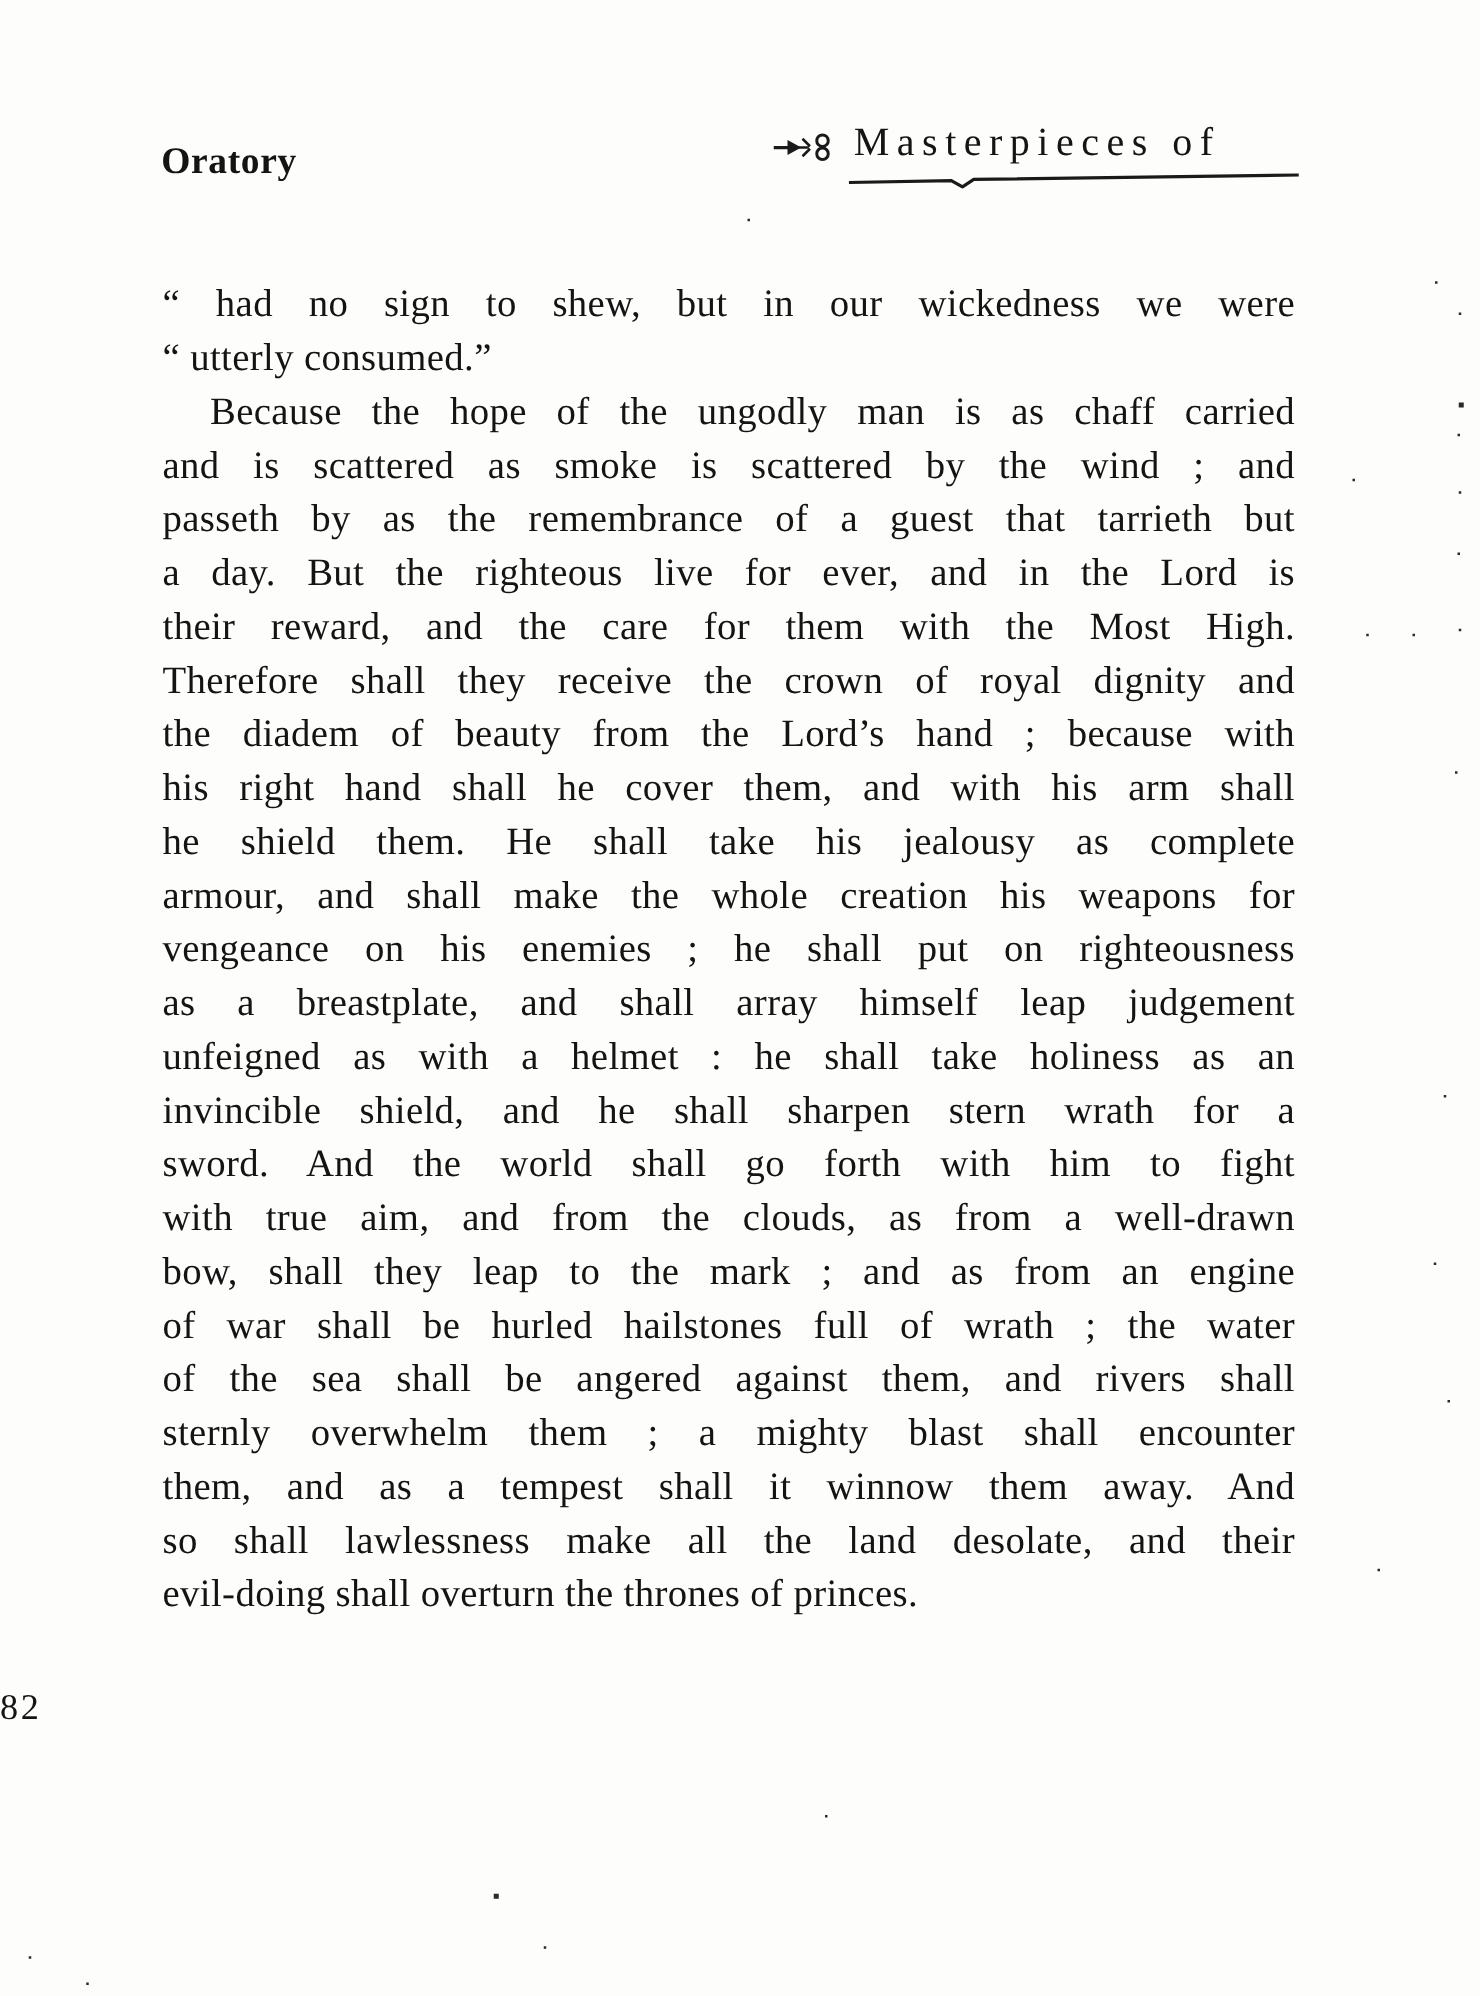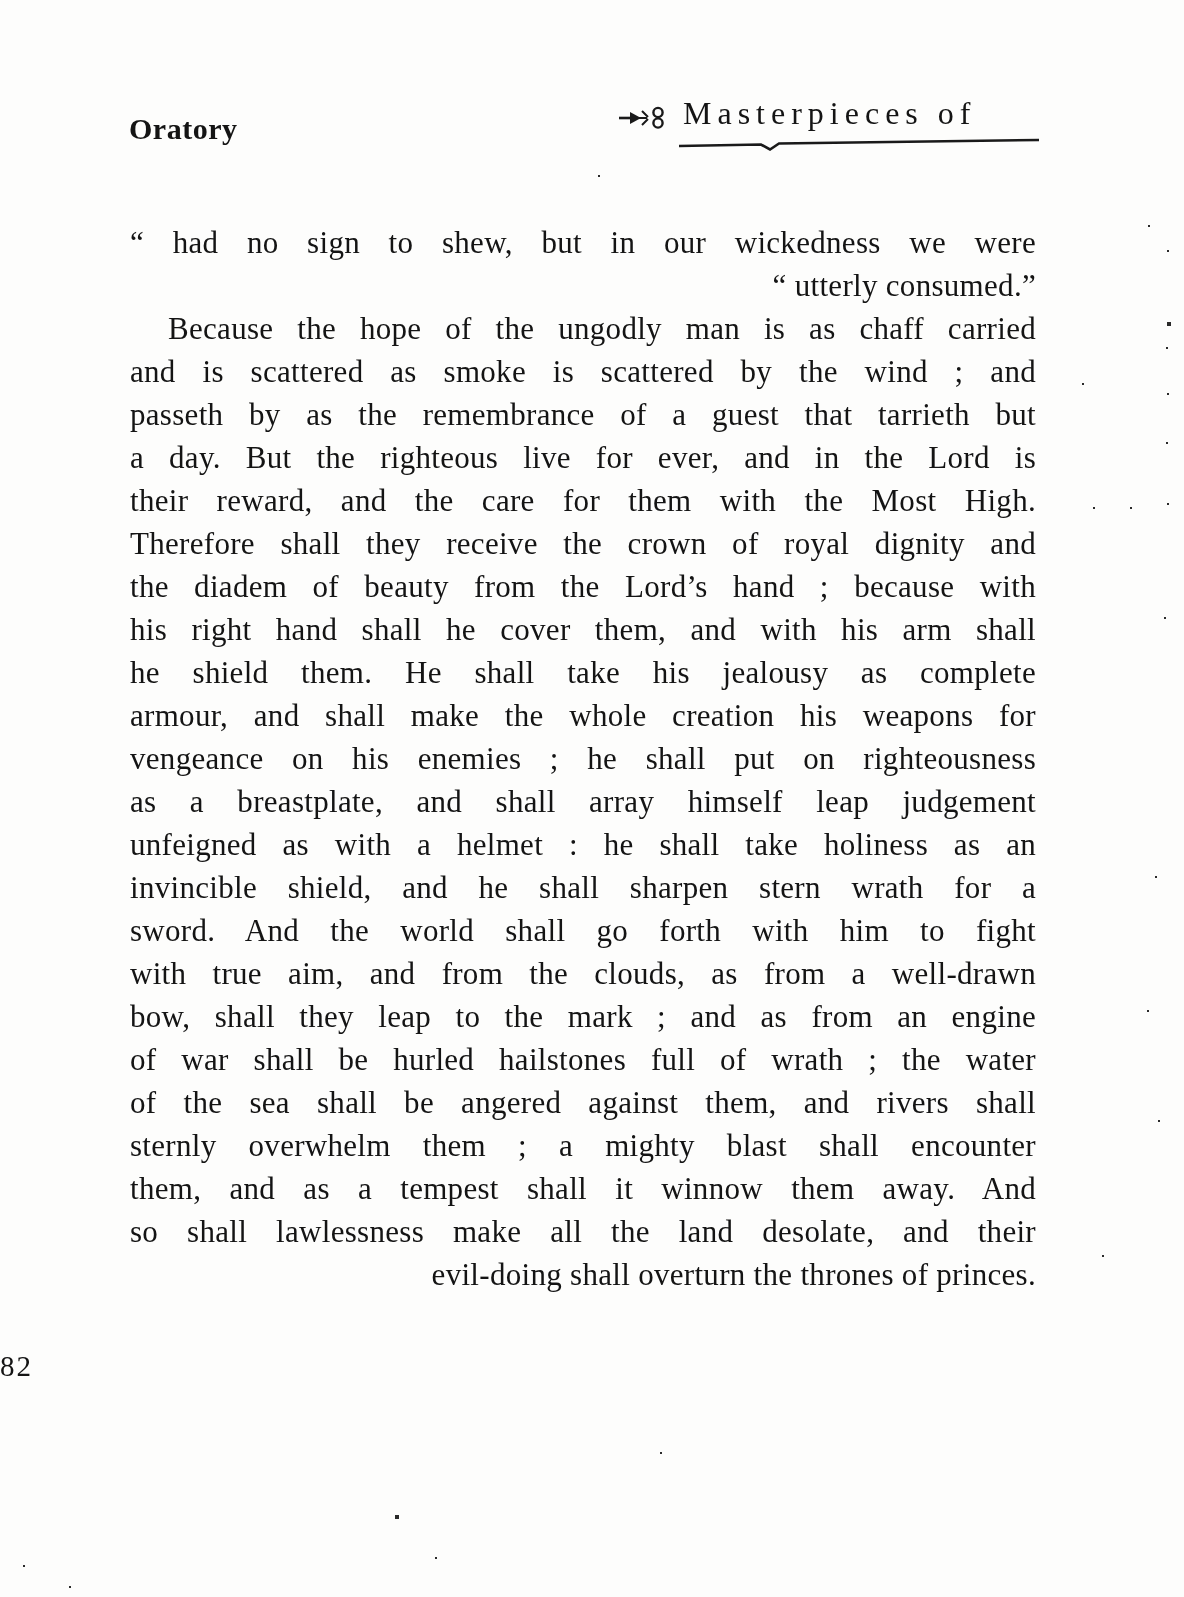--- a/index.html
+++ b/index.html
@@ -17,21 +17,21 @@
     display:flex; align-items:flex-start; gap:13px;
   }
   .masthead-text {
     font-size:32px; letter-spacing:6px; white-space:nowrap; font-weight:400;
   }
   .masthead-rule { position:absolute; left:679px; top:137px; }
   .body-text {
     position:absolute; left:130px; top:189px; width:906px;
     font-size:31px; letter-spacing:0.3px;margin-top:32px;
   }
-  .line { height:43px; line-height:43px; text-align:right; }
+  .line { height:43px; line-height:43px; text-align:left; }
   .line.justify { text-align:justify; text-align-last:justify; }
   .line.indent { text-indent:38px; }
   .page-number {
     position:absolute; left:0; right:0; top:1350px;
     text-align:left; font-size:29px; letter-spacing:2px;
   }
   .specks {
     position:absolute; left:0; top:0; width:2px; height:2px; background:transparent;
     box-shadow:
       598px 175px 0 0 #2a2a2a, 1148px 225px 0 0 #2a2a2a, 1167px 250px 0 0 #2a2a2a,

